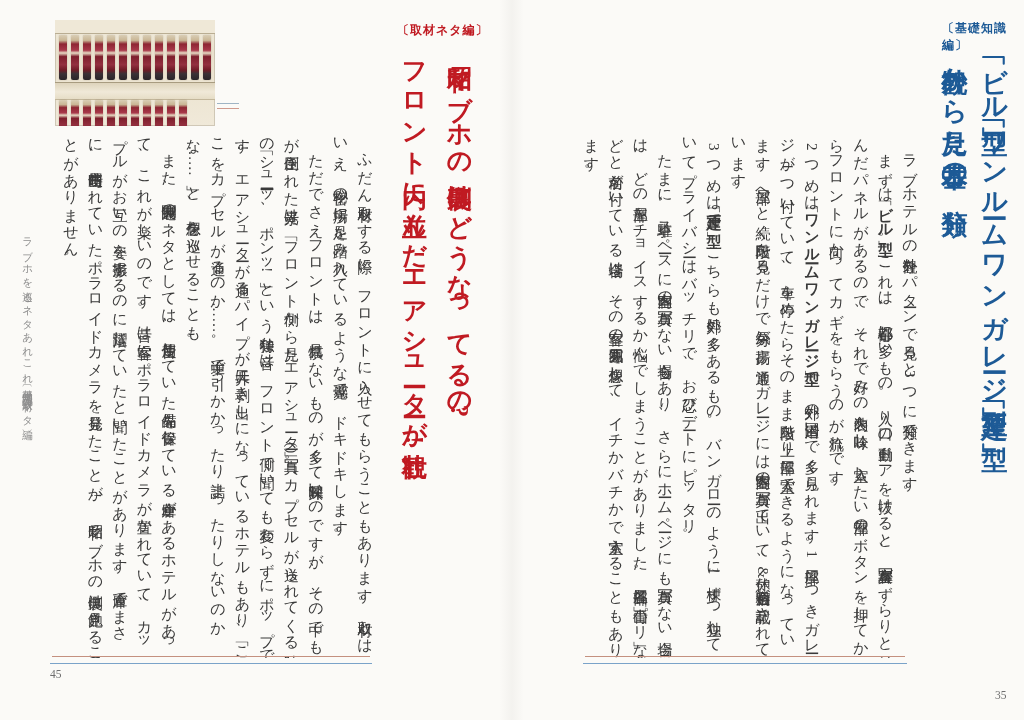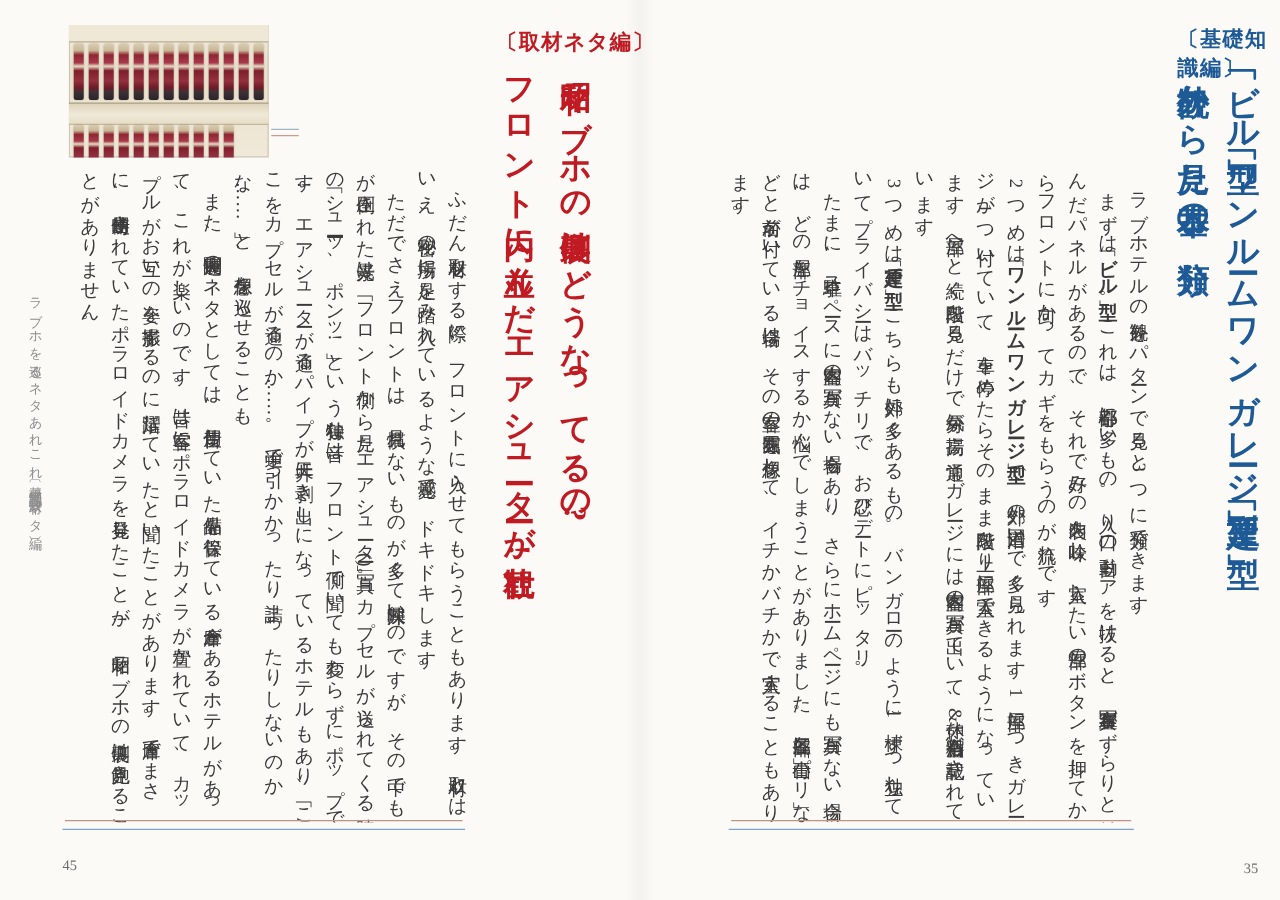--- a/index.html
+++ b/index.html
@@ -11,21 +11,21 @@
     overflow:hidden;
   }
   .gutter {
     position:absolute; left:500px; top:0; width:24px; height:720px;
     background:linear-gradient(90deg, rgba(0,0,0,0) 0%, rgba(120,115,105,0.06) 50%, rgba(0,0,0,0) 100%);
   }
   .vtext { writing-mode:vertical-rl; text-orientation:mixed; }
 
   
   .section-tag {
-    position:absolute; font-size:17px; font-weight:bold; letter-spacing:1px;
+    position:absolute; font-size:12px; font-weight:bold; letter-spacing:1px;
     font-family:"Liberation Serif","DejaVu Serif",serif;
   }
   .tag-blue { color:#1d5a96; left:916px; top:20px;margin-left:26px; }
   .tag-red  { color:#c01a22; left:397px; top:22px; }
 
   
   .headline {
     position:absolute; font-weight:bold; letter-spacing:1px;
   }
   .headline-blue {
@@ -58,21 +58,21 @@
   .rule-left-blue  { left:50px;  top:663px; width:322px; }
 
   
   .running-header {
     position:absolute; left:20px; top:230px; height:440px;
     font-size:10.5px; color:#8d8d8d; letter-spacing:1.5px;
   }
 
   
   .page-number { position:absolute; font-size:11.5px; color:#6e6e6e; }
-  .pn-left  { left:50px;  top:687px; }
+  .pn-left  { left:50px;  top:668px; }
   .pn-right { left:995px; top:689px; }
 
   
   .photo {
     position:absolute; left:55px; top:20px; width:160px; height:106px;
     background:linear-gradient(180deg,#f2ecdd 0%, #e9e1cd 30%, #ece4d1 60%, #f0e9d9 100%);
     box-shadow:0 0 0 1px rgba(150,140,120,0.35) inset;
     overflow:hidden;
   }
   .photo .rail-top {

